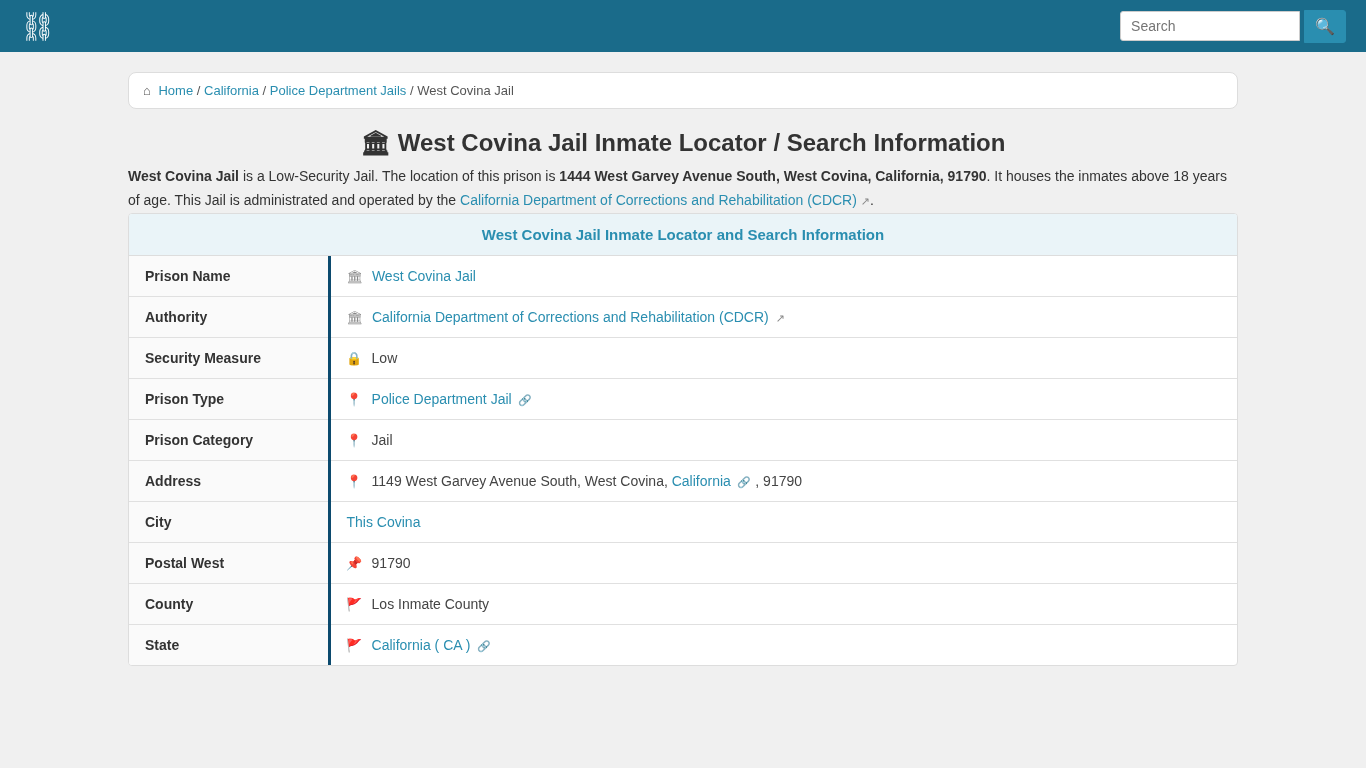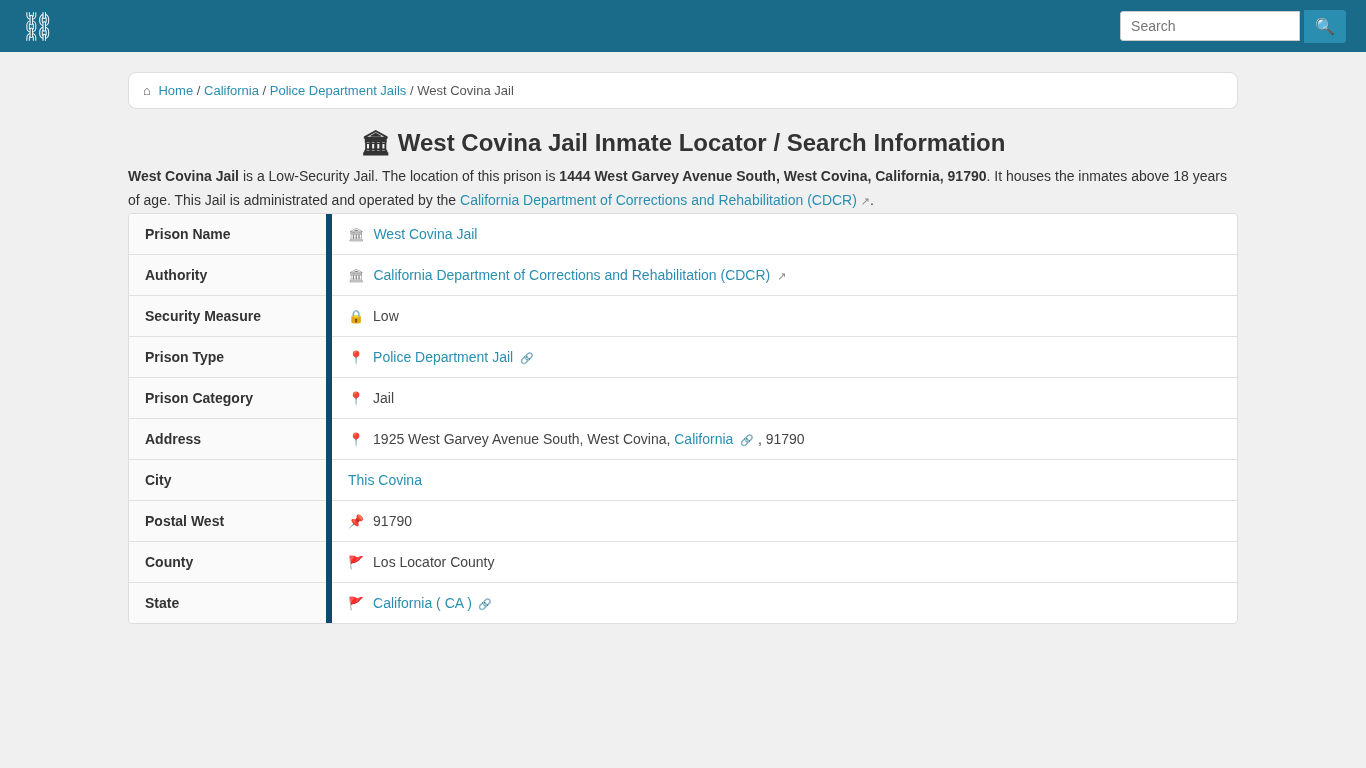--- a/index.html
+++ b/index.html
@@ -128,21 +128,21 @@
     }
     .info-table td {
       padding: 12px 16px;
       vertical-align: middle;
     }
     .info-table td:first-child {
       width: 200px;
       font-weight: bold;
       color: #333;
       background: #fafafa;
-      border-right: 6px solid #0c4a6e;
+      border-right: 3px solid #0c4a6e;
     }
     .info-table td:last-child {
       color: #444;
     }
     .info-table a {
       color: #2a8eb0;
       text-decoration: none;
     }
     .cell-icon {
       margin-right: 5px;
@@ -184,20 +184,23 @@
   <h1 class="page-title">
     <span>🏛</span>
     <span>West Covina Jail Inmate Locator / Search Information</span>
   </h1>
 
   <p class="description">
     <strong>West Covina Jail</strong><span> is a Low-Security Jail. The location of this prison is </span><strong>1444 West Garvey Avenue South, West Covina, California, 91790</strong><span>. It houses the inmates above 18 years of age. This Jail is administrated and operated by the </span><a href="#">California Department of Corrections and Rehabilitation (CDCR)</a> <span style="font-size:11px;color:#888;">↗</span><span>.</span>
   </p>
 
   <div class="info-section">
+    <div class="info-section-header">
+      <span>West Covina Jail Inmate Locator and Search Information</span>
+    </div>
     <table class="info-table">
       <tbody>
 
         <tr>
           <td>Prison Name</td>
           <td>
             <span class="cell-icon">🏛</span>
             <a href="#">West Covina Jail</a>
           </td>
         </tr>
@@ -233,21 +236,21 @@
           <td>
             <span class="cell-icon">📍</span>
             <span>Jail</span>
           </td>
         </tr>
 
         <tr>
           <td>Address</td>
           <td>
             <span class="cell-icon">📍</span>
-            <span>1925 West Garvey Avenue South, West Covina, </span><a href="#">California</a>
+            <span>1149 West Garvey Avenue South, West Covina, </span><a href="#">California</a>
             <span class="ext-link-icon">🔗</span>
             <span>, 91790</span>
           </td>
         </tr>
 
         <tr>
           <td>City</td>
           <td>
             <a href="#">This Covina</a>
           </td>
@@ -258,21 +261,21 @@
           <td>
             <span class="cell-icon">📌</span>
             <span>91790</span>
           </td>
         </tr>
 
         <tr>
           <td>County</td>
           <td>
             <span class="cell-icon">🚩</span>
-            <span>Los Locator County</span>
+            <span>Los Inmate County</span>
           </td>
         </tr>
 
         <tr>
           <td>State</td>
           <td>
             <span class="cell-icon">🚩</span>
             <a href="#">California ( CA )</a>
             <span class="ext-link-icon">🔗</span>
           </td>

